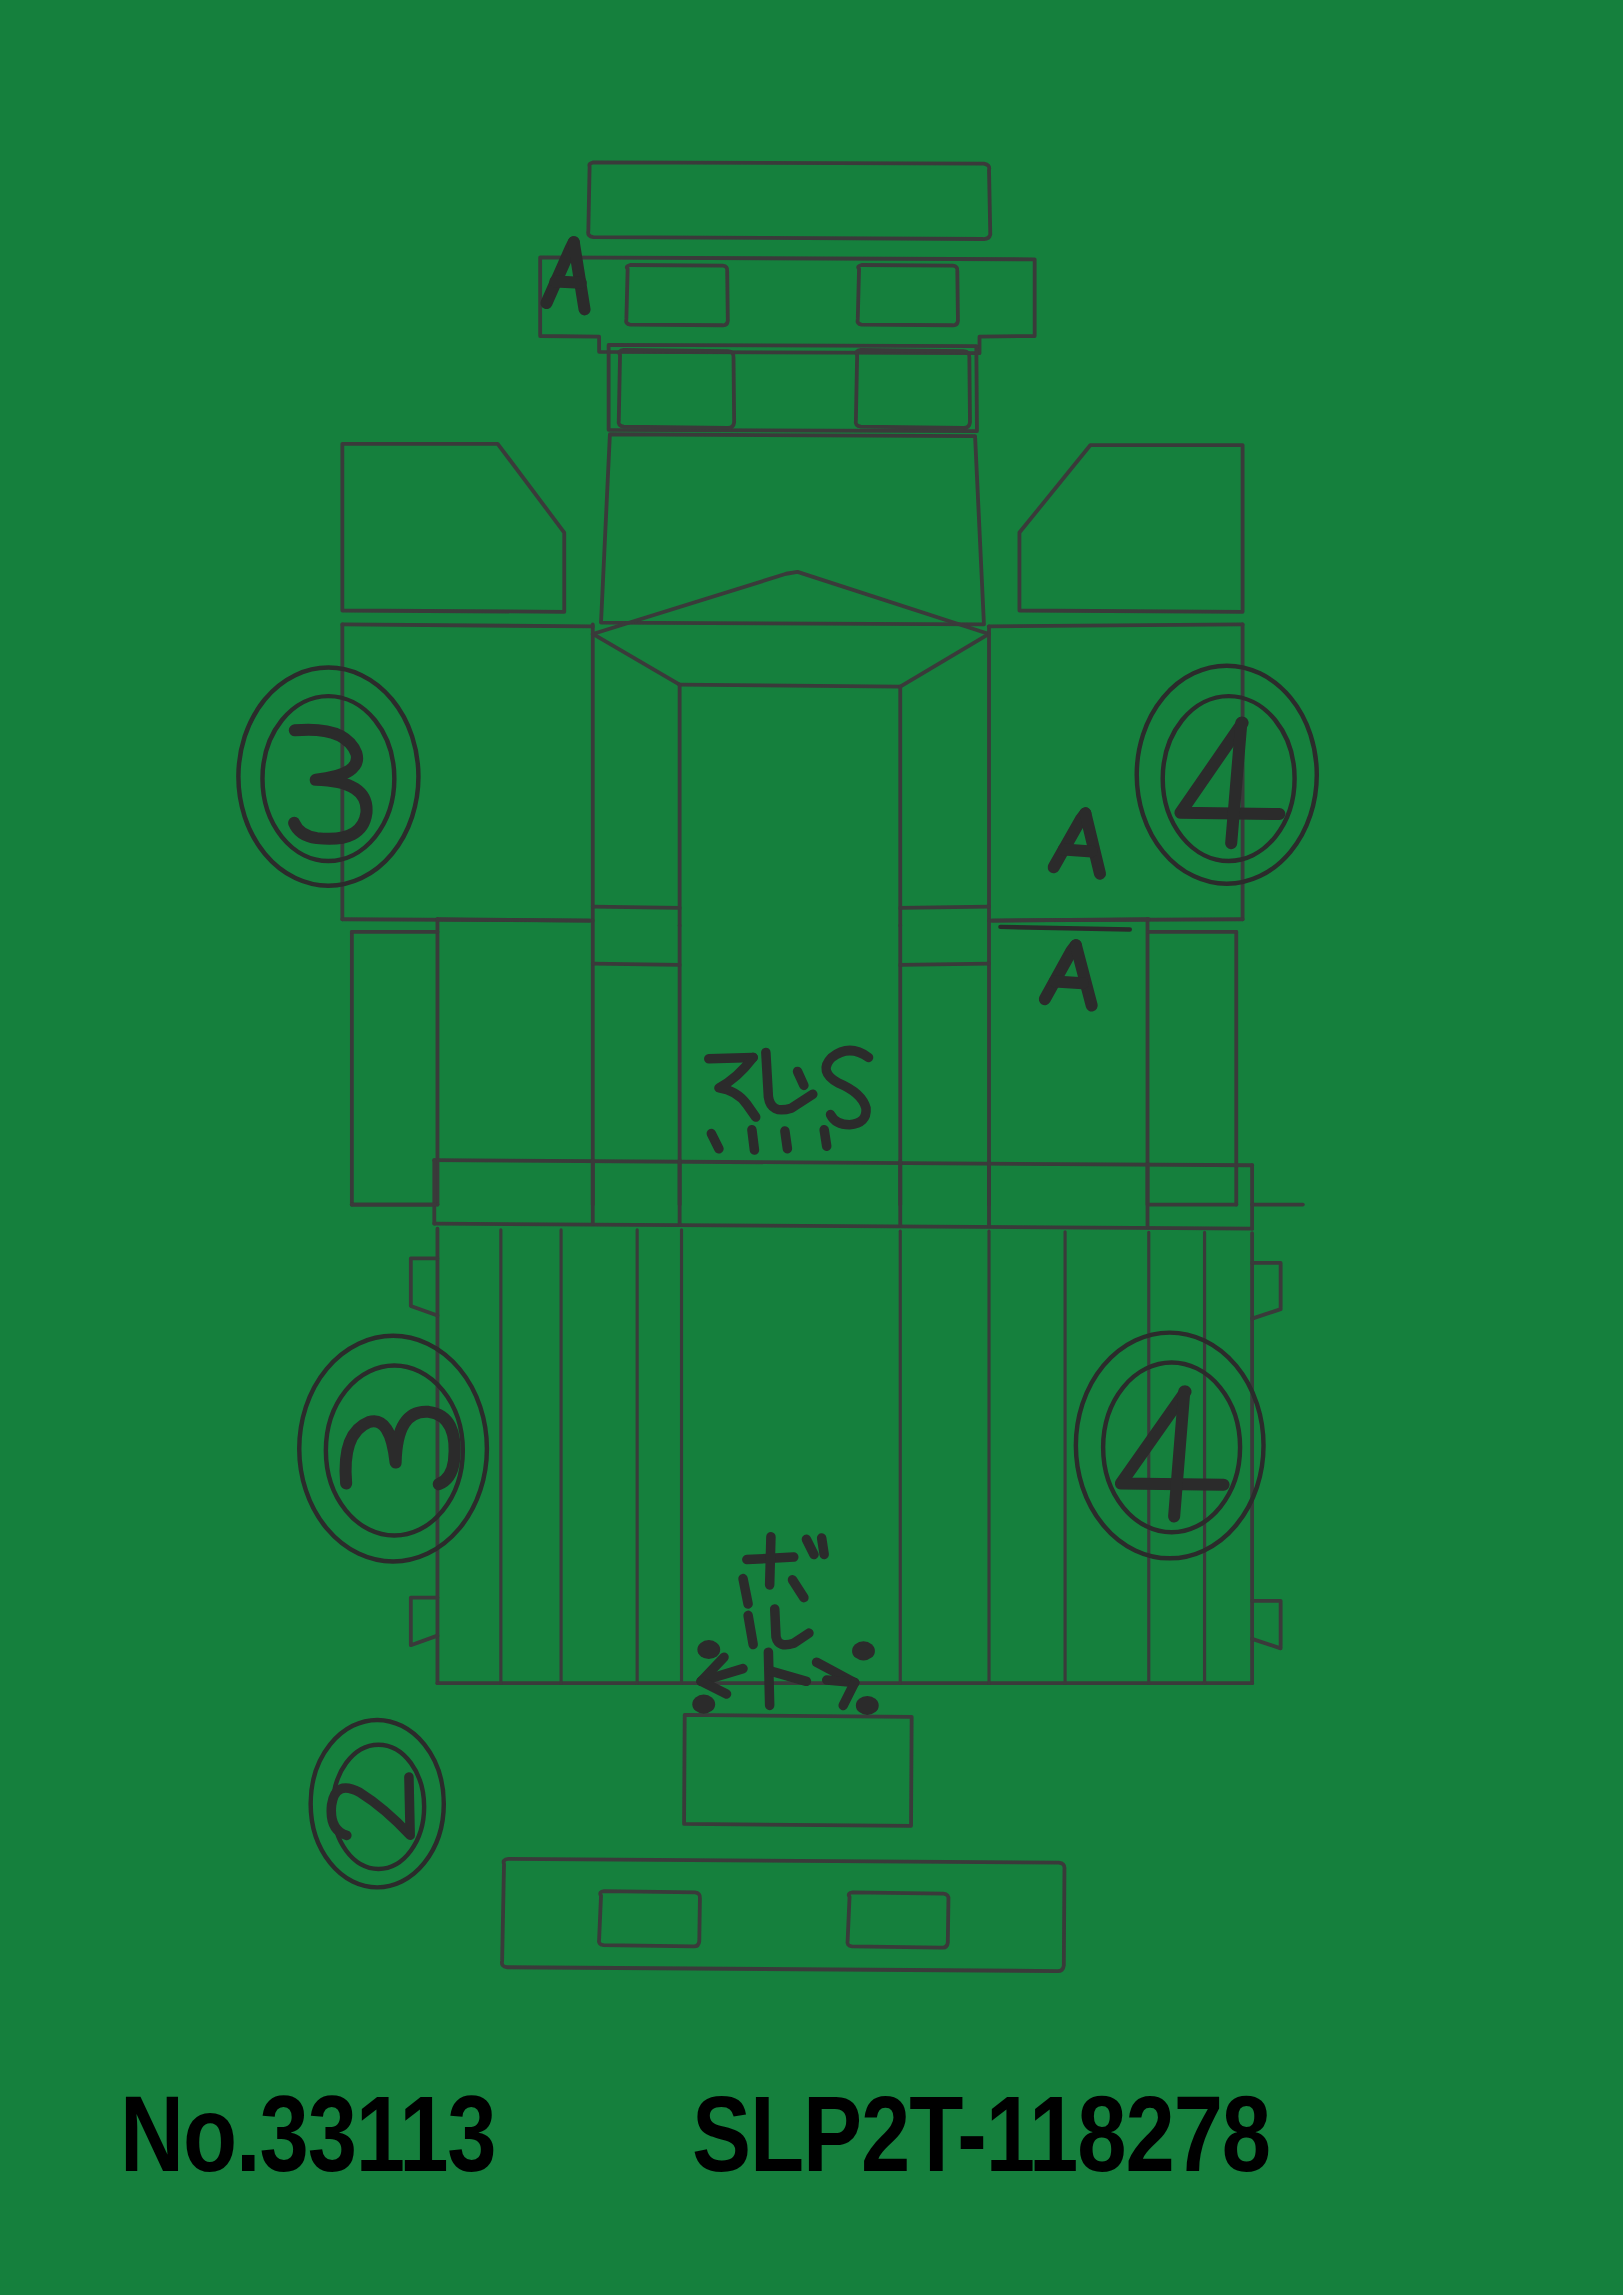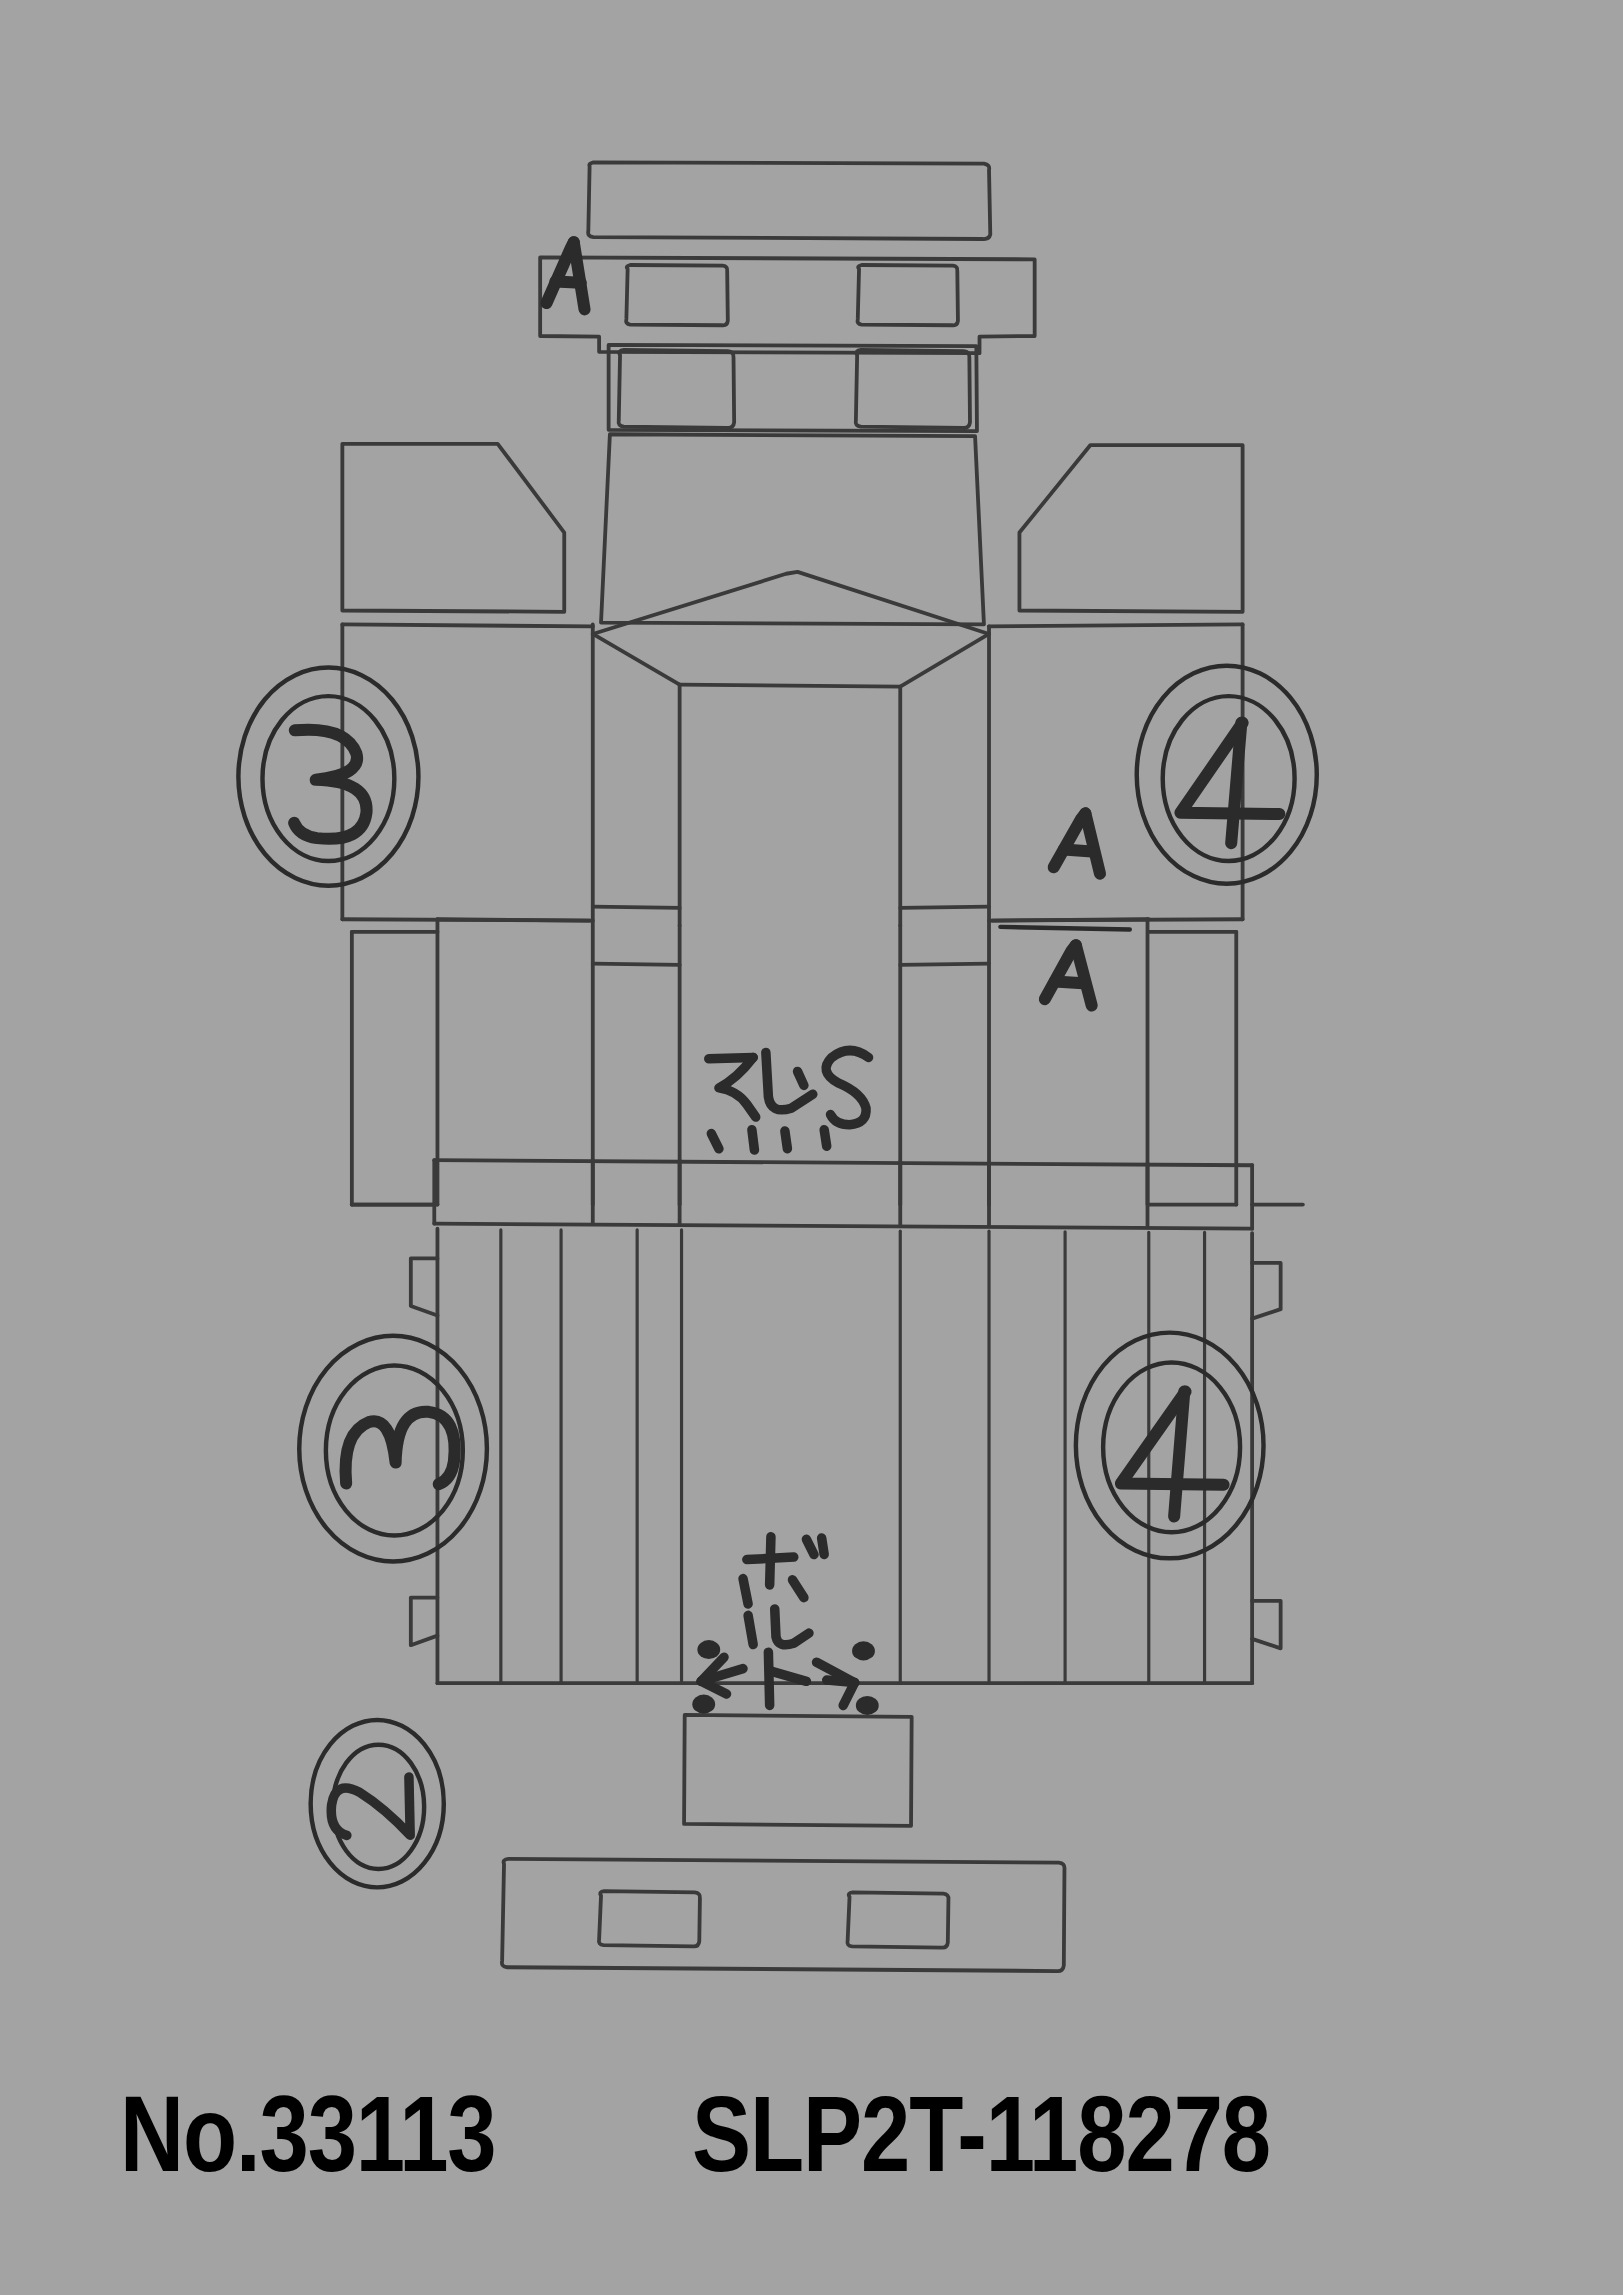--- a/index.html
+++ b/index.html
@@ -7,21 +7,21 @@
     padding: 0;
     background: #ffffff;
   }
   body {
     font-family: "Liberation Sans", sans-serif;
   }
   #sheet {
     position: relative;
     width: 1623px;
     height: 2295px;
-    background: #a3a3a3;
+    background: #15803d;
     overflow: hidden;
   }
   #drawing-svg {
     position: absolute;
     left: 0;
     top: 0;
     width: 1623px;
     height: 2295px;
     display: block;
   }

